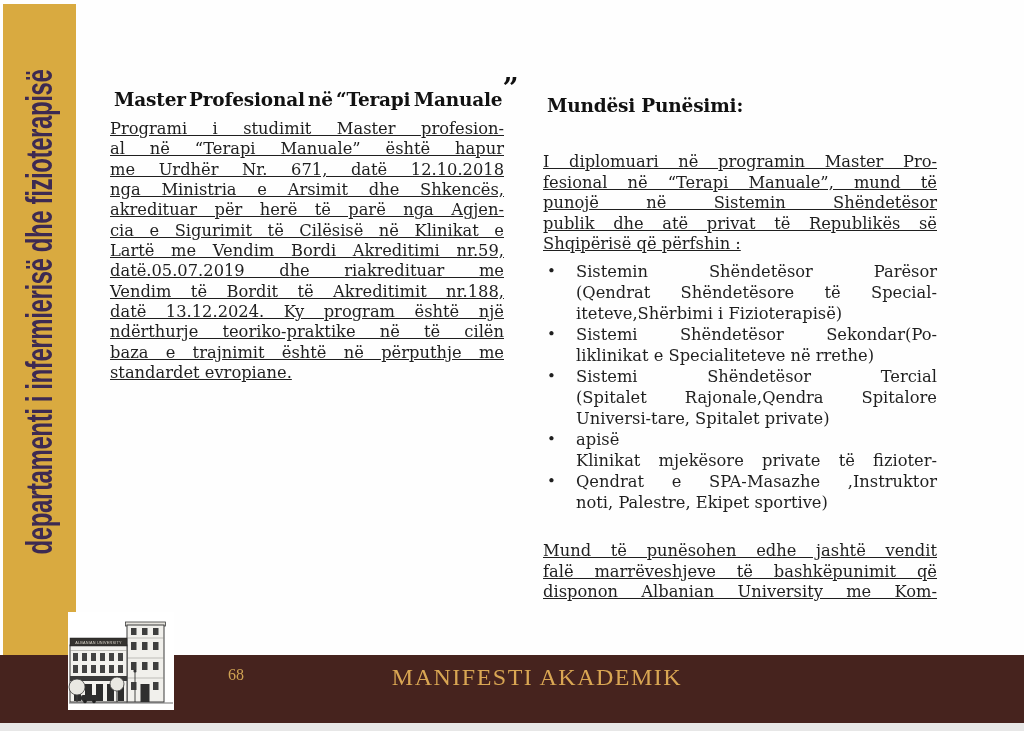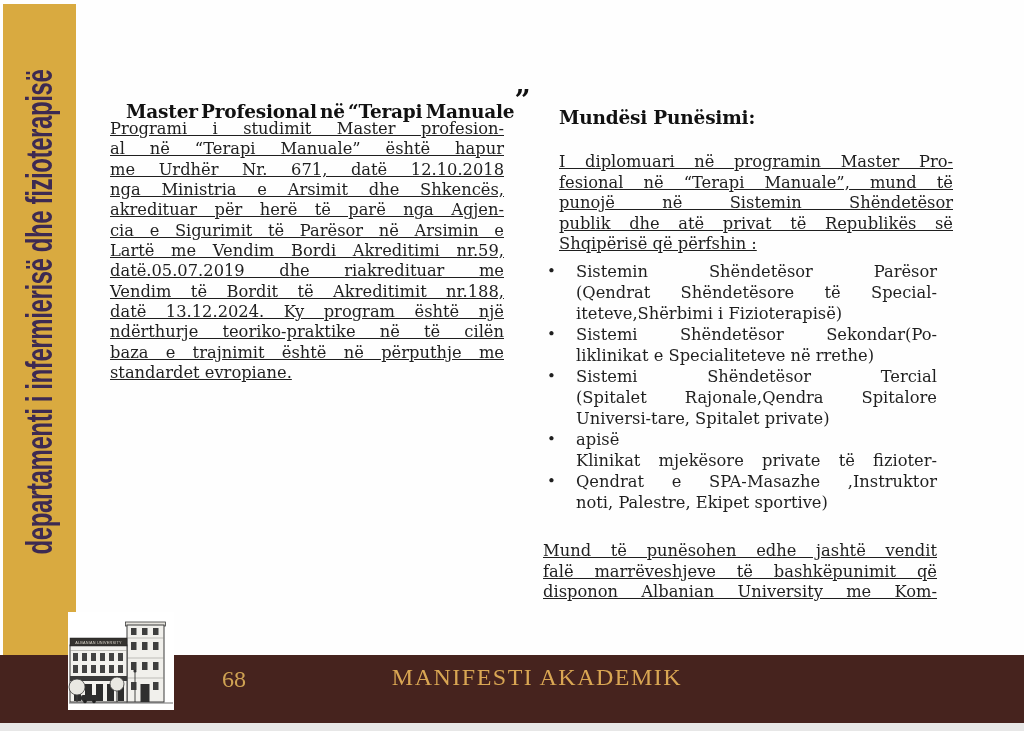--- a/index.html
+++ b/index.html
@@ -22,49 +22,49 @@
     position:absolute;left:50%;top:308px;
     transform:translate(-50%,-50%) rotate(-90deg) scaleY(1.55);
     white-space:nowrap;
     font-family:"Liberation Sans","DejaVu Sans",sans-serif;
     font-weight:bold;font-size:24px;letter-spacing:-0.4px;
     color:var(--sidebar-text);
   }
 
   
   .footer{position:absolute;left:0;top:655px;width:1024px;height:68px;background:var(--maroon);}
-  .footer-num{position:absolute;left:222px;top:11px;font-size:24px;color:#cfa253;font-family:"Liberation Serif",serif;}
+  .footer-num{position:absolute;left:228px;top:11px;font-size:16px;color:#cfa253;font-family:"Liberation Serif",serif;}
   .footer-title{
     position:absolute;left:0;right:0;top:9px;text-align:center;padding-left:50px;
     font-size:24px;letter-spacing:1.5px;color:var(--gold);
     font-family:"Liberation Serif",serif;
   }
   .bottom-strip{position:absolute;left:0;top:723px;width:1024px;height:8px;background:#e7e7e7;}
 
   
   .building{position:absolute;left:68px;top:612px;width:106px;height:98px;background:#ffffff;z-index:5;}
   .building svg{display:block;}
 
   
   .col-left{position:absolute;left:110px;top:84px;width:394px;}
   .col-right{position:absolute;left:543px;top:90px;width:394px;}
   .head{
-    margin:16px;font-size:18.5px;font-weight:bold;color:#111;
+    margin:4px;font-size:18.5px;font-weight:bold;color:#111;
     word-spacing:-3px;letter-spacing:-0.2px;line-height:24px;white-space:nowrap;
   }
   .head-right{word-spacing:0;}
   .big-quote{font-size:28px;line-height:0;vertical-align:top;position:relative;top:1px;}
 
   .body-lines{font-size:16.3px;line-height:20.35px;color:var(--ink);text-decoration:underline;}
   .rc .body-lines{line-height:20.6px;}
   .jline{text-align:justify;text-align-last:justify;-moz-text-align-last:justify;}
   .jline.last{text-align-last:left;-moz-text-align-last:left;}
 
   .para-left{position:absolute;left:0;top:35px;width:394px;}
-  .rc-intro{position:absolute;left:16px;top:62px;width:394px;}
+  .rc-intro{position:absolute;left:0;top:62px;width:394px;}
   .rc-bullets{position:absolute;left:0;top:171px;width:394px;font-size:16.3px;line-height:21px;}
   .rc-outro{position:absolute;left:0;top:451px;width:394px;}
 
   .bullet-item{display:flex;align-items:flex-start;}
   .bullet-dot{flex:none;width:33px;padding-left:4px;box-sizing:border-box;font-size:15px;line-height:21px;}
   .bullet-text{flex:1;min-width:0;}
   .bullet-text .jline{line-height:21px;}
 </style>
 </head>
 <body>
@@ -146,21 +146,21 @@
   </div>
 
   <div class="col-left">
     <h1 class="head"><span>Master Profesional në “Terapi Manuale</span><span class="big-quote">”</span></h1>
     <div class="para-left body-lines">
         <div class="jline">Programi i studimit Master profesion-</div>
         <div class="jline">al në “Terapi  Manuale” është hapur</div>
         <div class="jline">me Urdhër Nr. 671, datë 12.10.2018</div>
         <div class="jline">nga Ministria e Arsimit dhe Shkencës,</div>
         <div class="jline">akredituar për herë të parë nga Agjen-</div>
-        <div class="jline">cia e Sigurimit të Parësor në Arsimin e</div>
+        <div class="jline">cia e Sigurimit të Cilësisë në Klinikat e</div>
         <div class="jline">Lartë me Vendim Bordi Akreditimi nr.59,</div>
         <div class="jline">datë.05.07.2019 dhe riakredituar me</div>
         <div class="jline">Vendim të Bordit të Akreditimit nr.188,</div>
         <div class="jline">datë 13.12.2024. Ky program është një</div>
         <div class="jline">ndërthurje teoriko-praktike në të cilën</div>
         <div class="jline">baza e trajnimit është në përputhje me</div>
         <div class="jline last">standardet evropiane.</div>
       </div>
   </div>
 

